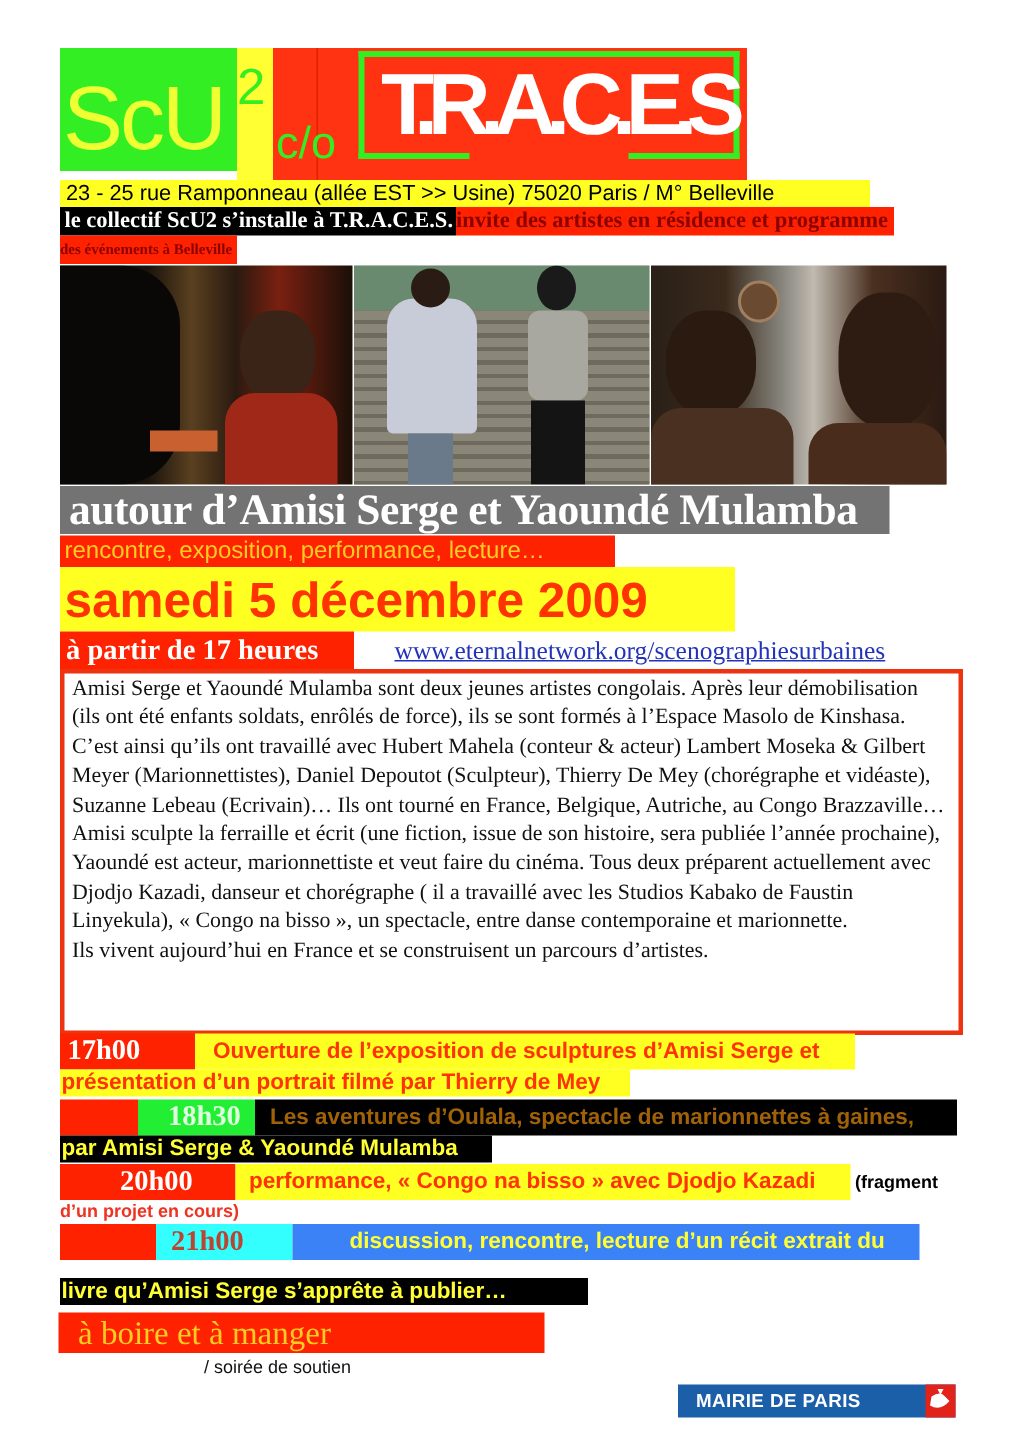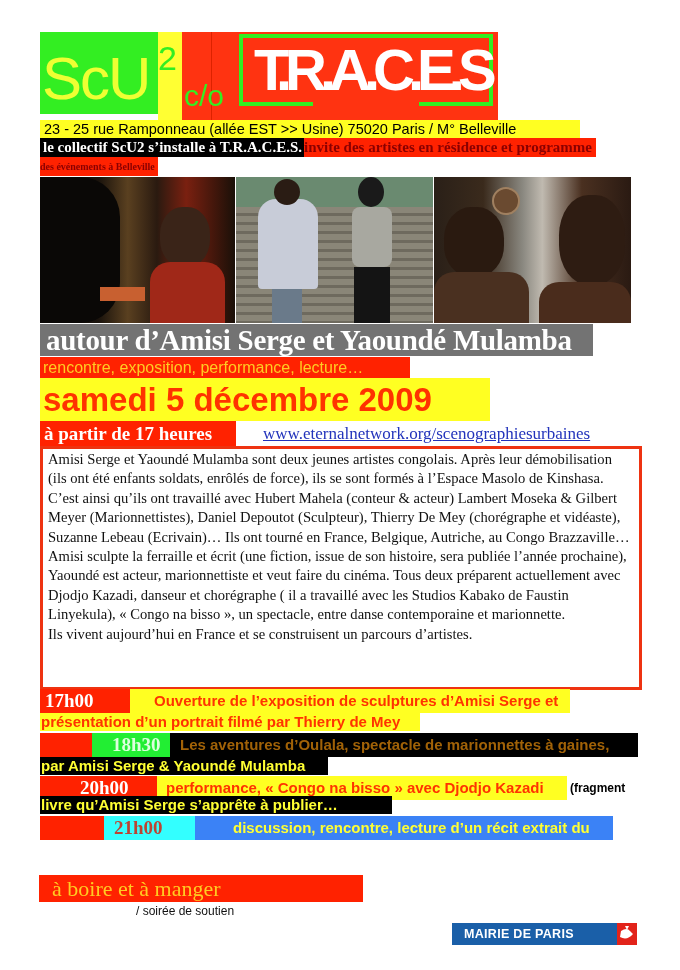--- a/index.html
+++ b/index.html
@@ -115,21 +115,21 @@
 
 <div class="abs serif" id="body-box">
   <div id="body-text">
     <div>Amisi Serge et Yaoundé Mulamba sont deux jeunes artistes congolais. Après leur démobilisation (ils ont été enfants soldats, enrôlés de force), ils se sont formés à l’Espace Masolo de Kinshasa. C’est ainsi qu’ils ont travaillé avec Hubert Mahela (conteur &amp; acteur) Lambert Moseka &amp; Gilbert Meyer (Marionnettistes), Daniel Depoutot (Sculpteur), Thierry De Mey (chorégraphe et vidéaste), Suzanne Lebeau (Ecrivain)… Ils ont tourné en France, Belgique, Autriche, au Congo Brazzaville… Amisi sculpte la ferraille et écrit (une fiction, issue de son histoire, sera publiée l’année prochaine), Yaoundé est acteur, marionnettiste et veut faire du cinéma. Tous deux préparent actuellement avec Djodjo Kazadi, danseur et chorégraphe ( il a travaillé avec les Studios Kabako de Faustin Linyekula), « Congo na bisso », un spectacle, entre danse contemporaine et marionnette.</div>
     <div>Ils vivent aujourd’hui en France et se construisent un parcours d’artistes.</div>
   </div>
 </div>
 
 <div class="row" style="left:40px;top:689px;width:530px;">
   <div class="blk" style="left:0;width:90px;background:#ff2200;"><span class="t-time" style="color:#fff;padding-left:5px;">17h00</span></div>
-  <div class="blk" style="left:90px;width:440px;background:#ffff22;"><span class="t-desc" style="color:#ff3300;padding-left:24px;">Ouverture de l’exposition de sculptures d’Amisi Serge et</span></div>
+  <div class="blk" style="left:90px;width:440px;background:#ffff22;"><span class="t-desc" style="color:#ff3300;padding-left:12px;">Ouverture de l’exposition de sculptures d’Amisi Serge et</span></div>
 </div>
 <div class="line2" style="left:40px;top:713px;width:380px;background:#ffff22;color:#ff3300;padding-left:1px;">présentation d’un portrait filmé par Thierry de Mey</div>
 
 <div class="row" style="left:40px;top:733px;width:598px;">
   <div class="blk" style="left:0;width:52px;background:#ff2200;"></div>
   <div class="blk" style="left:52px;width:78px;background:#22ee33;"><span class="t-time" style="color:#ddffdd;padding-left:20px;">18h30</span></div>
   <div class="blk" style="left:130px;width:468px;background:#000;"><span class="t-desc" style="color:#a16207;padding-left:10px;">Les aventures d’Oulala, spectacle de marionnettes à gaines,</span></div>
 </div>
 <div class="line2" style="left:40px;top:757px;width:288px;background:#000;color:#ffff33;padding-left:1px;">par Amisi Serge &amp; Yaoundé Mulamba</div>
 
@@ -138,21 +138,21 @@
   <div class="blk" style="left:117px;width:410px;background:#ffff22;"><span class="t-desc" style="color:#ff3300;padding-left:9px;">performance, « Congo na bisso » avec Djodjo Kazadi</span></div>
   <span class="abs" style="left:530px;top:0;font-size:12px;font-weight:bold;color:#000000;font-family:'Liberation Sans',sans-serif;">(fragment</span>
 </div>
 <div class="line2" style="left:40px;top:800px;font-size:12px;color:#ee3322;height:15px;line-height:15px;">d’un projet en cours)</div>
 
 <div class="row" style="left:40px;top:816px;width:515px;">
   <div class="blk" style="left:0;width:64px;background:#ff2200;"></div>
   <div class="blk" style="left:64px;width:91px;background:#33ffff;"><span class="t-time" style="color:#bb4433;padding-left:10px;">21h00</span></div>
   <div class="blk" style="left:155px;width:418px;background:#3b82f6;"><span class="t-desc" style="color:#ffff33;padding-left:38px;">discussion, rencontre, lecture d’un récit extrait du</span></div>
 </div>
-<div class="line2" style="left:40px;top:796px;width:352px;background:#000;color:#ffff33;padding-left:1px;">livre qu’Amisi Serge s’apprête à publier…</div>
+<div class="line2" style="left:40px;top:852px;width:352px;background:#000;color:#ffff33;padding-left:1px;">livre qu’Amisi Serge s’apprête à publier…</div>
 
 <div class="abs serif" id="drinks">à boire et à manger</div>
 <div class="abs sans" id="support">/ soirée de soutien</div>
 <div class="abs" id="mairie">
   <span class="abs sans" id="mairie-text">MAIRIE DE PARIS</span>
   <div class="abs" id="mairie-red">
     <svg width="20" height="22" viewBox="0 0 20 22">
       <path d="M4 8 Q10 4 13 8 L16 11 Q10 18 3 14 Z" fill="#ffffff"></path>
       <path d="M8 3 L12 3 L10 7 Z" fill="#ffffff"></path>
     </svg>

